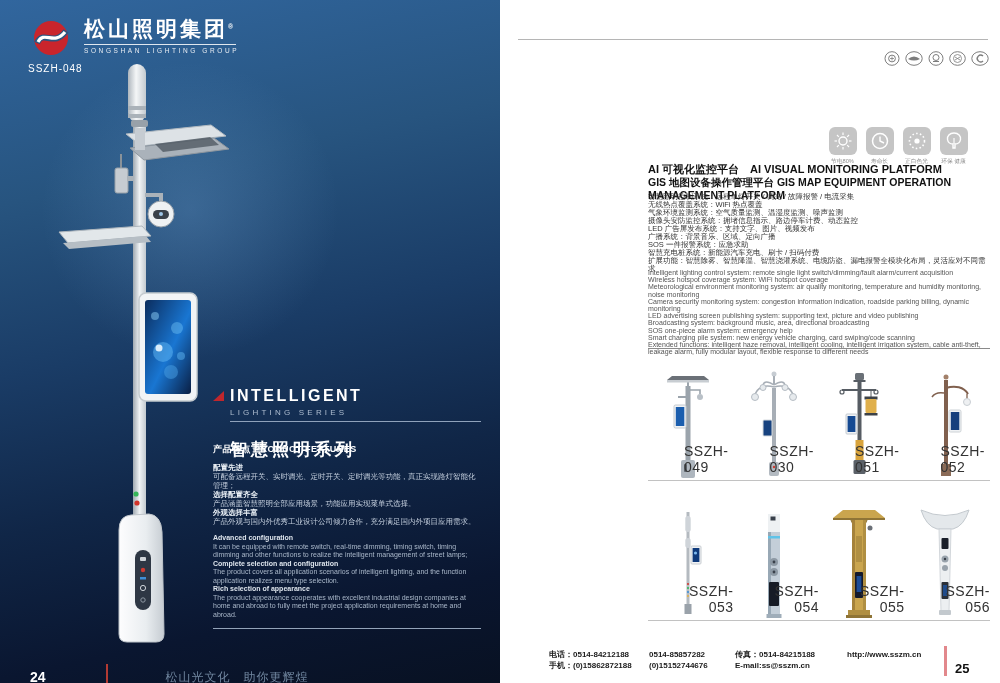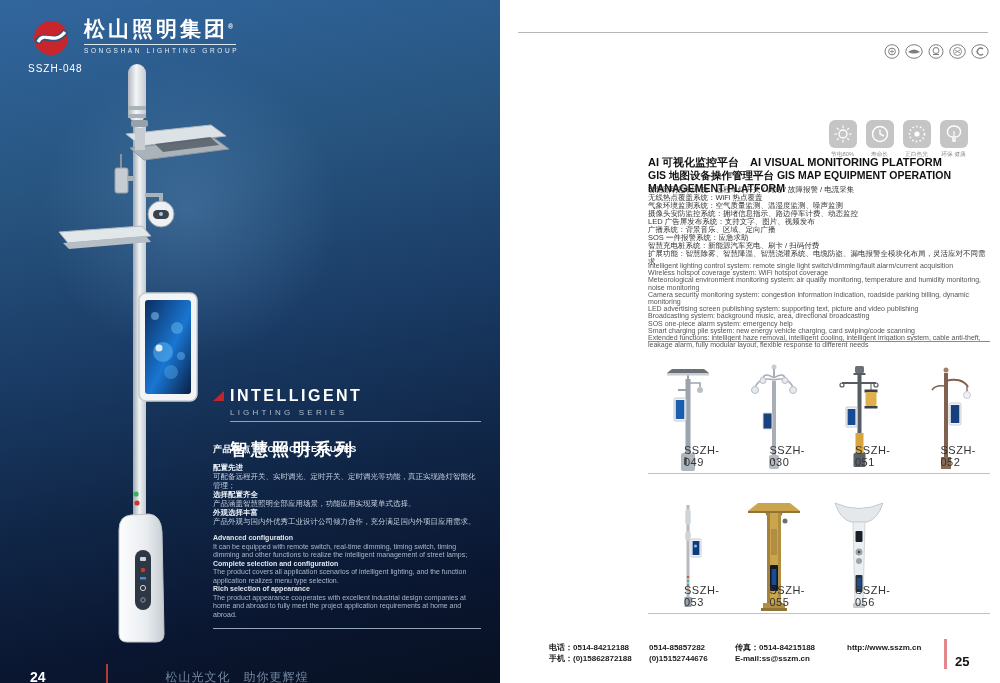--- a/index.html
+++ b/index.html
@@ -40,45 +40,45 @@
   .feat-en .f-title { color:#dde4ec; font-size:7px; font-weight:bold; line-height:8.5px; }
   .feat-en .f-body { color:#a9b7c9; font-size:7px; line-height:8.5px; }
   .features-rule { border:0; border-top:1px solid #93a3b8; margin-top:9px; }
 
   .footer-left { position:absolute; left:30px; top:664px; display:flex; align-items:center;gap:48px; }
   .page-num-l { color:#fff; font-size:14px; font-weight:bold; }
   .footer-bar-l { width:2px; height:26px; background:#b23a33; margin:0 10px 0 12px; }
   .footer-slogan { color:#70869f; font-size:12px; letter-spacing:1px; }
 
   
-  .page-right { position:absolute; left:500px; top:5px; width:500px; height:530px; background:#fff; color:#222;text-decoration:underline; }
+  .page-right { position:absolute; left:500px; top:12px; width:500px; height:530px; background:#fff; color:#222;text-decoration:underline; }
   .top-rule { position:absolute; left:18px; top:27px; width:470px; border-top:1px solid #b5b5b5; }
 
   .cert-badges { position:absolute; left:384px; top:39px; display:flex; gap:5px; }
   .benefit-icons { position:absolute; left:327px; top:115px; display:flex; gap:6px; }
   .benefit { width:31px; text-align:center; }
   .benefit-box { width:28px; height:28px; border-radius:6px; background:#c5c5c5; margin:0 auto;
     display:flex; align-items:center; justify-content:center; }
   .benefit-label { font-size:7px; color:#8e8e8e; margin-top:2px; white-space:nowrap; transform:scale(.82); transform-origin:center top; }
 
   .platform-titles { position:absolute; left:148px; top:151px; width:345px; }
   .pt-line1 { font-size:11px; font-weight:bold; color:#111; line-height:13px; }
   .pt-line2 { font-size:10.5px; font-weight:bold; color:#111; line-height:13px; }
 
   .specs-cn { position:absolute; left:148px; top:181px; width:344px; font-size:7.5px; line-height:8px; color:#333; }
   .specs-en { position:absolute; left:148px; top:257px; width:344px; font-size:7px; line-height:7.2px; color:#555; }
   .section-rule { position:absolute; left:148px; top:336px; width:342px; border-top:1px solid #8a8a8a; }
 
   .product-grid { position:absolute; left:148px; width:342px; display:grid; grid-template-columns:repeat(4,1fr);
     border-bottom:1px solid #c2c2c2; }
   .grid-1 { top:341px; height:128px; }
-  .grid-2 { top:479px; height:130px; }
+  .grid-2 { top:479px; height:130px;text-align:right; }
   .product-figure { position:relative; height:100%; }
   .product-figure svg { position:absolute; left:0; bottom:0; }
-  .product-label { position:absolute; bottom:5px; left:36px; font-size:11px; color:#333; letter-spacing:.5px; }
+  .product-label { position:absolute; bottom:5px; left:36px; font-size:14px; color:#333; letter-spacing:.5px; }
 
   .contact { position:absolute; left:36px; top:637px; display:grid;
     grid-template-columns:100px 86px 112px auto; font-size:8px; font-weight:bold; color:#1a1a1a; line-height:11px;margin-left:13px; }
   .footer-right { position:absolute; left:444px; top:633px; display:flex; align-items:center; }
   .footer-bar-r { width:3px; height:30px; background:#e2888c; margin-right:8px; }
   .page-num-r { font-size:13px; font-weight:bold; color:#111;margin-top:16px; }
 </style>
 </head>
 <body>
 
@@ -402,20 +402,36 @@
           <circle cx="40" cy="78" r="1.1" fill="#cf3b31"></circle>
           <circle cx="40" cy="82" r="1.1" fill="#35b558"></circle>
           <circle cx="40" cy="86" r="1.1" fill="#3f8fd6"></circle>
           <circle cx="40" cy="90" r="1.1" fill="#e0b04c"></circle>
           <rect x="36.5" y="98" width="7" height="10" fill="#9aa2aa"></rect>
         </svg>
         <span class="product-label">SSZH-053</span>
       </div>
       <div class="product-figure">
         <svg width="80" height="114" viewBox="0 0 80 114">
+          <rect x="34" y="8" width="12" height="100" fill="#c3ced8"></rect>
+          <rect x="34" y="8" width="3" height="100" fill="#98a8b5"></rect>
+          <rect x="34" y="8" width="12" height="18" fill="#eef1f3"></rect>
+          <rect x="36.5" y="10.5" width="5" height="4" fill="#39404a"></rect>
+          <rect x="34" y="30" width="12" height="2.5" fill="#5fc3e8"></rect>
+          <circle cx="40" cy="56" r="4" fill="#8d99a4"></circle>
+            <circle cx="40" cy="56" r="1.4" fill="#39404a"></circle>
+          <circle cx="40" cy="66" r="4" fill="#8d99a4"></circle>
+            <circle cx="40" cy="66" r="1.4" fill="#39404a"></circle>
+          <rect x="35" y="76" width="10" height="24" rx="1" fill="#161b26"></rect>
+          <rect x="32.5" y="108" width="15" height="4" fill="#9fadb9"></rect>
+        </svg>
+        <span class="product-label">SSZH-054</span>
+      </div>
+      <div class="product-figure">
+        <svg width="80" height="114" viewBox="0 0 80 114">
           <polygon points="14,12 66,12 56,4 24,4" fill="#caa54e"></polygon>
           <rect x="14" y="12" width="52" height="2" fill="#8f7436"></rect>
           <line x1="32" y1="14" x2="36" y2="22" stroke="#8f7436" stroke-width="1.2"></line>
           <line x1="48" y1="14" x2="44" y2="22" stroke="#8f7436" stroke-width="1.2"></line>
           <rect x="33" y="14" width="14" height="90" fill="#caa54e"></rect>
           <rect x="33" y="14" width="3" height="90" fill="#a5823a"></rect>
           <rect x="44" y="14" width="3" height="90" fill="#b08f42"></rect>
           <circle cx="51" cy="22" r="2.5" fill="#6b7077"></circle>
           <rect x="37" y="30" width="6" height="26" fill="#b08f42"></rect>
           <rect x="36" y="66" width="8" height="26" rx="1" fill="#14192a"></rect>

